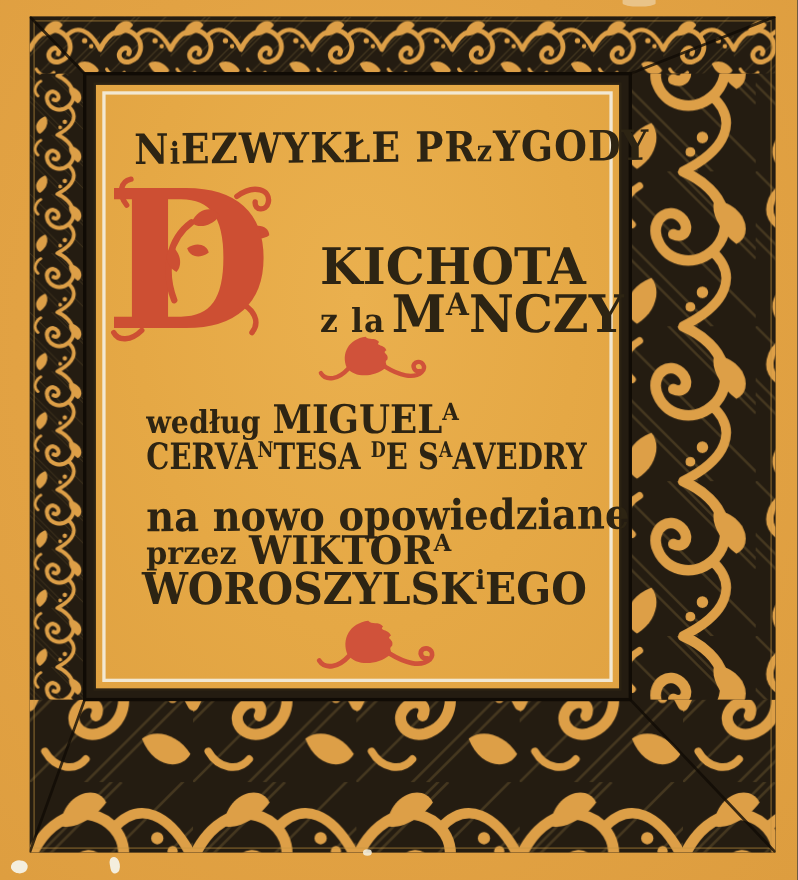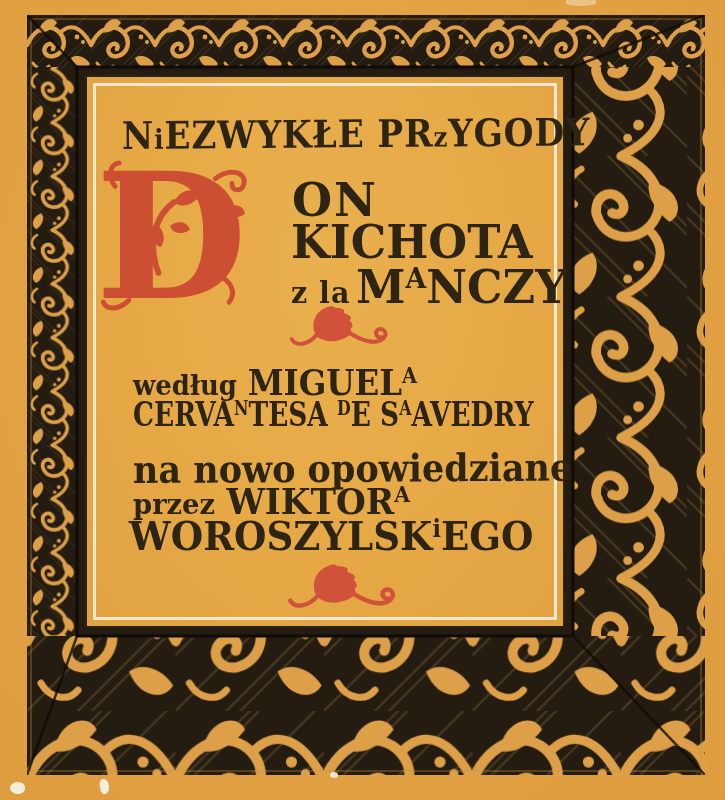--- a/index.html
+++ b/index.html
@@ -106,21 +106,20 @@
       <path d="M128,52 C138,46 148,50 148,58 C140,64 130,60 128,52 Z" fill="#cd4f33"></path>
       <path d="M120,120 C134,126 140,138 132,148" fill="none" stroke="#cd4f33" stroke-width="5" stroke-linecap="round"></path>
       <path d="M30,146 C20,156 8,156 4,148" fill="none" stroke="#cd4f33" stroke-width="5" stroke-linecap="round"></path>
       <text x="-4" y="144" font-family="'DejaVu Serif', serif" font-weight="bold" font-size="178" fill="#cd4f33">D</text>
       <path d="M60,118 C50,92 54,62 76,46" fill="none" stroke="#cd4f33" stroke-width="6" stroke-linecap="round"></path>
       <path d="M76,46 C82,32 98,30 102,40 C94,50 82,52 76,46 Z" fill="#cd4f33"></path>
       <path d="M62,92 C52,86 50,74 58,68 C66,74 68,86 62,92 Z" fill="#cd4f33"></path>
       <path d="M72,70 C80,64 90,66 92,74 C84,80 74,78 72,70 Z" fill="#cd4f33"></path>
     </svg>
 
-    <span class="line l-on">ON</span>
     <span class="line l-kichota">KICHOTA</span>
     <span class="line l-mancha"><span class="lc">z la</span><span>M</span><span class="sup">A</span><span>NCZY</span></span>
 
     <svg class="orn orn-1" viewBox="0 0 110 56">
       <use href="#flourish"></use>
     </svg>
 
     <span class="line l-by1"><span class="pre">według</span><span><span>MIGUEL</span><span class="sup">A</span></span></span>
     <span class="line l-by2"><span>CERVA</span><span class="sup">N</span><span>TESA </span><span class="sup">D</span><span>E S</span><span class="sup">A</span><span>AVEDRY</span></span>
 

